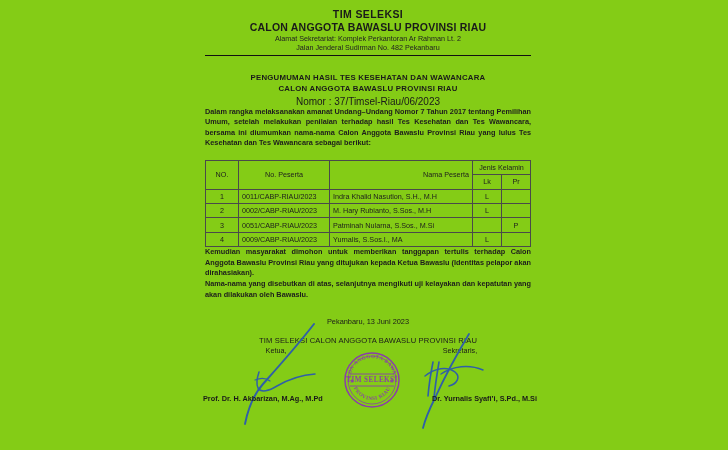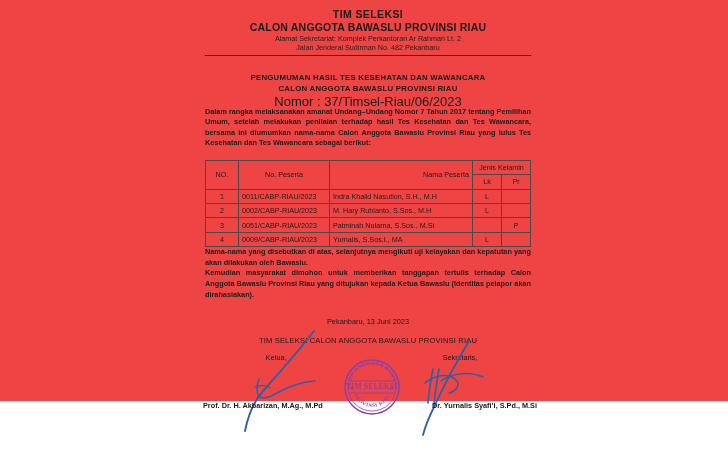--- a/index.html
+++ b/index.html
@@ -12,22 +12,22 @@
     height: 450px;
     font-family: "Liberation Sans", sans-serif;
     color: #1a1a1a;
     overflow: hidden;
     position: relative;
   }
   .page {
     position: absolute;
     left: 0; top: 0;
     width: 728px;
-    height: 401px;
-    background: #ef4444;
+    height: 450px;
+    background: #84cc16;
   }
   .content {
     position: absolute;
     left: 205px;
     top: 8px;
     width: 326px;
   }
 
   
   .letterhead {
@@ -62,21 +62,21 @@
     text-align: center;
     margin-top: 17px;
   }
   .title-l1, .title-l2 {
     font-size: 7.8px;
     font-weight: bold;
     letter-spacing: 0.25px;
     line-height: 10.5px;
   }
   .title-nomor {
-    font-size: 13px;
+    font-size: 10px;
     line-height: 10px;
     margin-top: 2.5px;
   }
 
   
   p.para {
     font-size: 7.3px;
     line-height: 10.6px;
     text-align: justify;
     margin: 0;
@@ -124,21 +124,20 @@
   }
   .sig-org {
     font-size: 7.6px;
     font-weight: normal;
     letter-spacing: 0.15px;
     line-height: 11px;
     margin-top: 8px;
   }
   .sig-cols {
     position: relative;
-    margin-top: 7px;
     height: 60px;
   }
   .sig-col {
     position: absolute;
     top: 0;
     width: 150px;
   }
   .sig-col.left  { left: -4px; }
   .sig-col.right { right: -4px; }
   .sig-role {
@@ -235,22 +234,22 @@
         <tr>
           <td class="c-no">4</td>
           <td class="c-peserta">0009/CABP-RIAU/2023</td>
           <td class="c-nama">Yurnalis, S.Sos.I., MA</td>
           <td class="c-lk">L</td>
           <td class="c-pr"></td>
         </tr>
       </tbody>
     </table>
 
+    <p class="para para-last">Kemudian masyarakat dimohon untuk memberikan tanggapan tertulis terhadap Calon Anggota Bawaslu Provinsi Riau yang ditujukan kepada Ketua Bawaslu (Identitas pelapor akan dirahasiakan).</p>
     <p class="para para-after-table">Nama-nama yang disebutkan di atas, selanjutnya mengikuti uji kelayakan dan kepatutan yang akan dilakukan oleh Bawaslu.</p>
-    <p class="para para-last">Kemudian masyarakat dimohon untuk memberikan tanggapan tertulis terhadap Calon Anggota Bawaslu Provinsi Riau yang ditujukan kepada Ketua Bawaslu (Identitas pelapor akan dirahasiakan).</p>
 
     <div class="sig-wrap">
       <div class="sig-place">Pekanbaru, 13 Juni 2023</div>
       <div class="sig-org">TIM SELEKSI CALON ANGGOTA BAWASLU PROVINSI RIAU</div>
 
       <div class="sig-cols">
 
         <div class="sig-col left">
           <div class="sig-role">Ketua,</div>
         </div>

